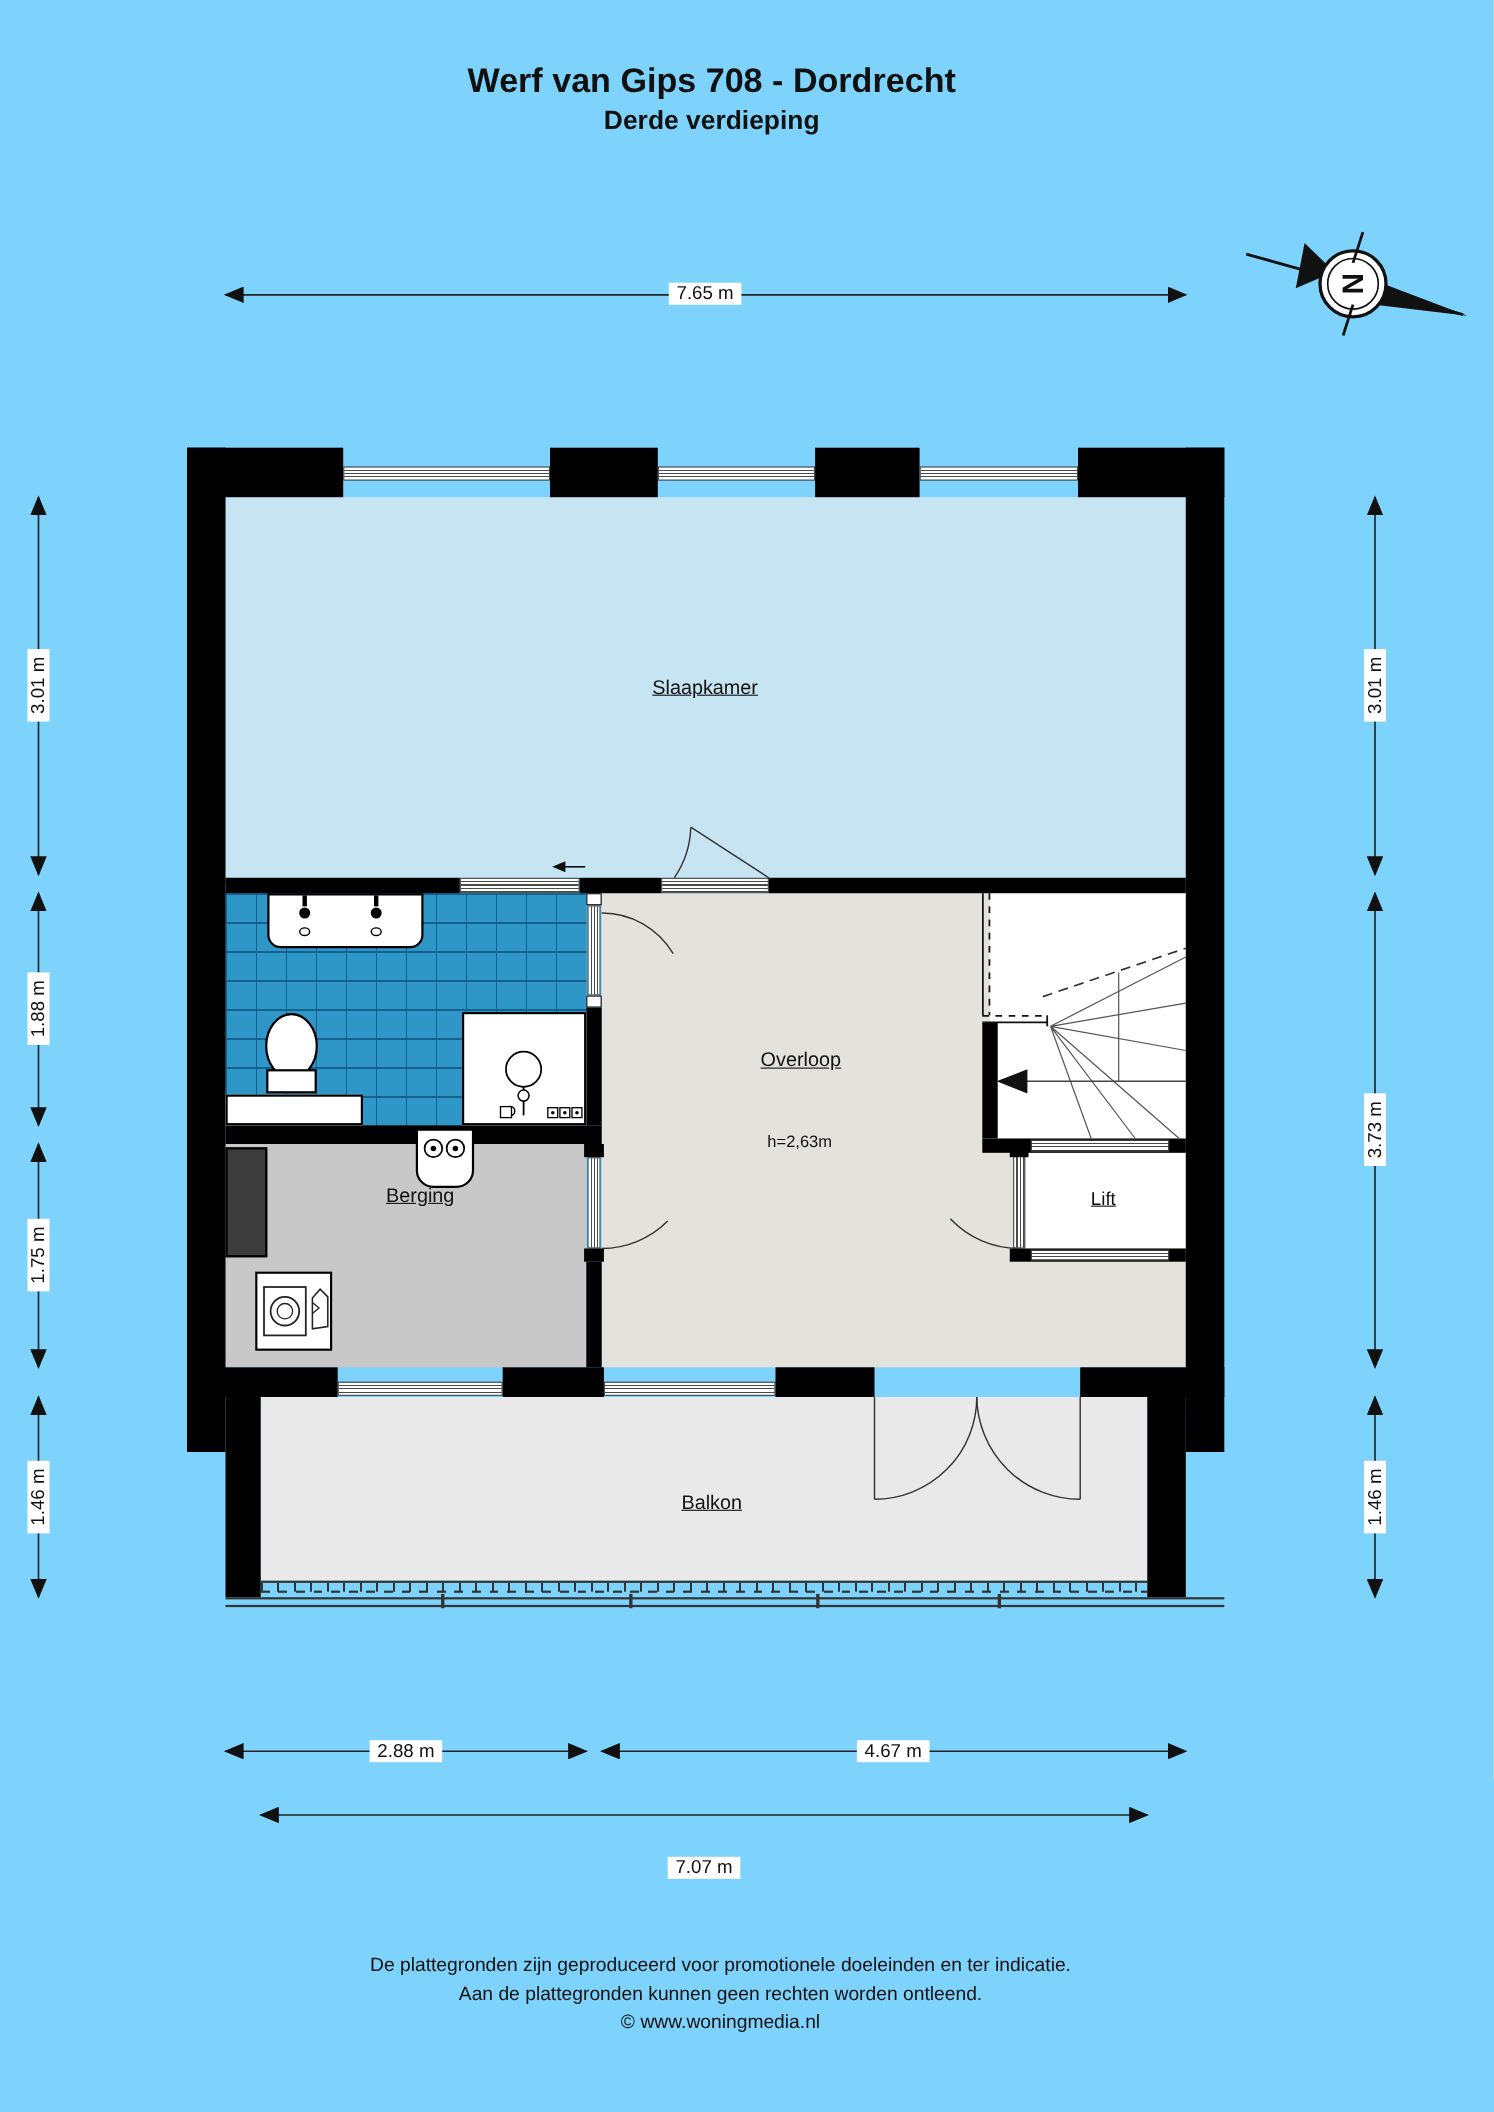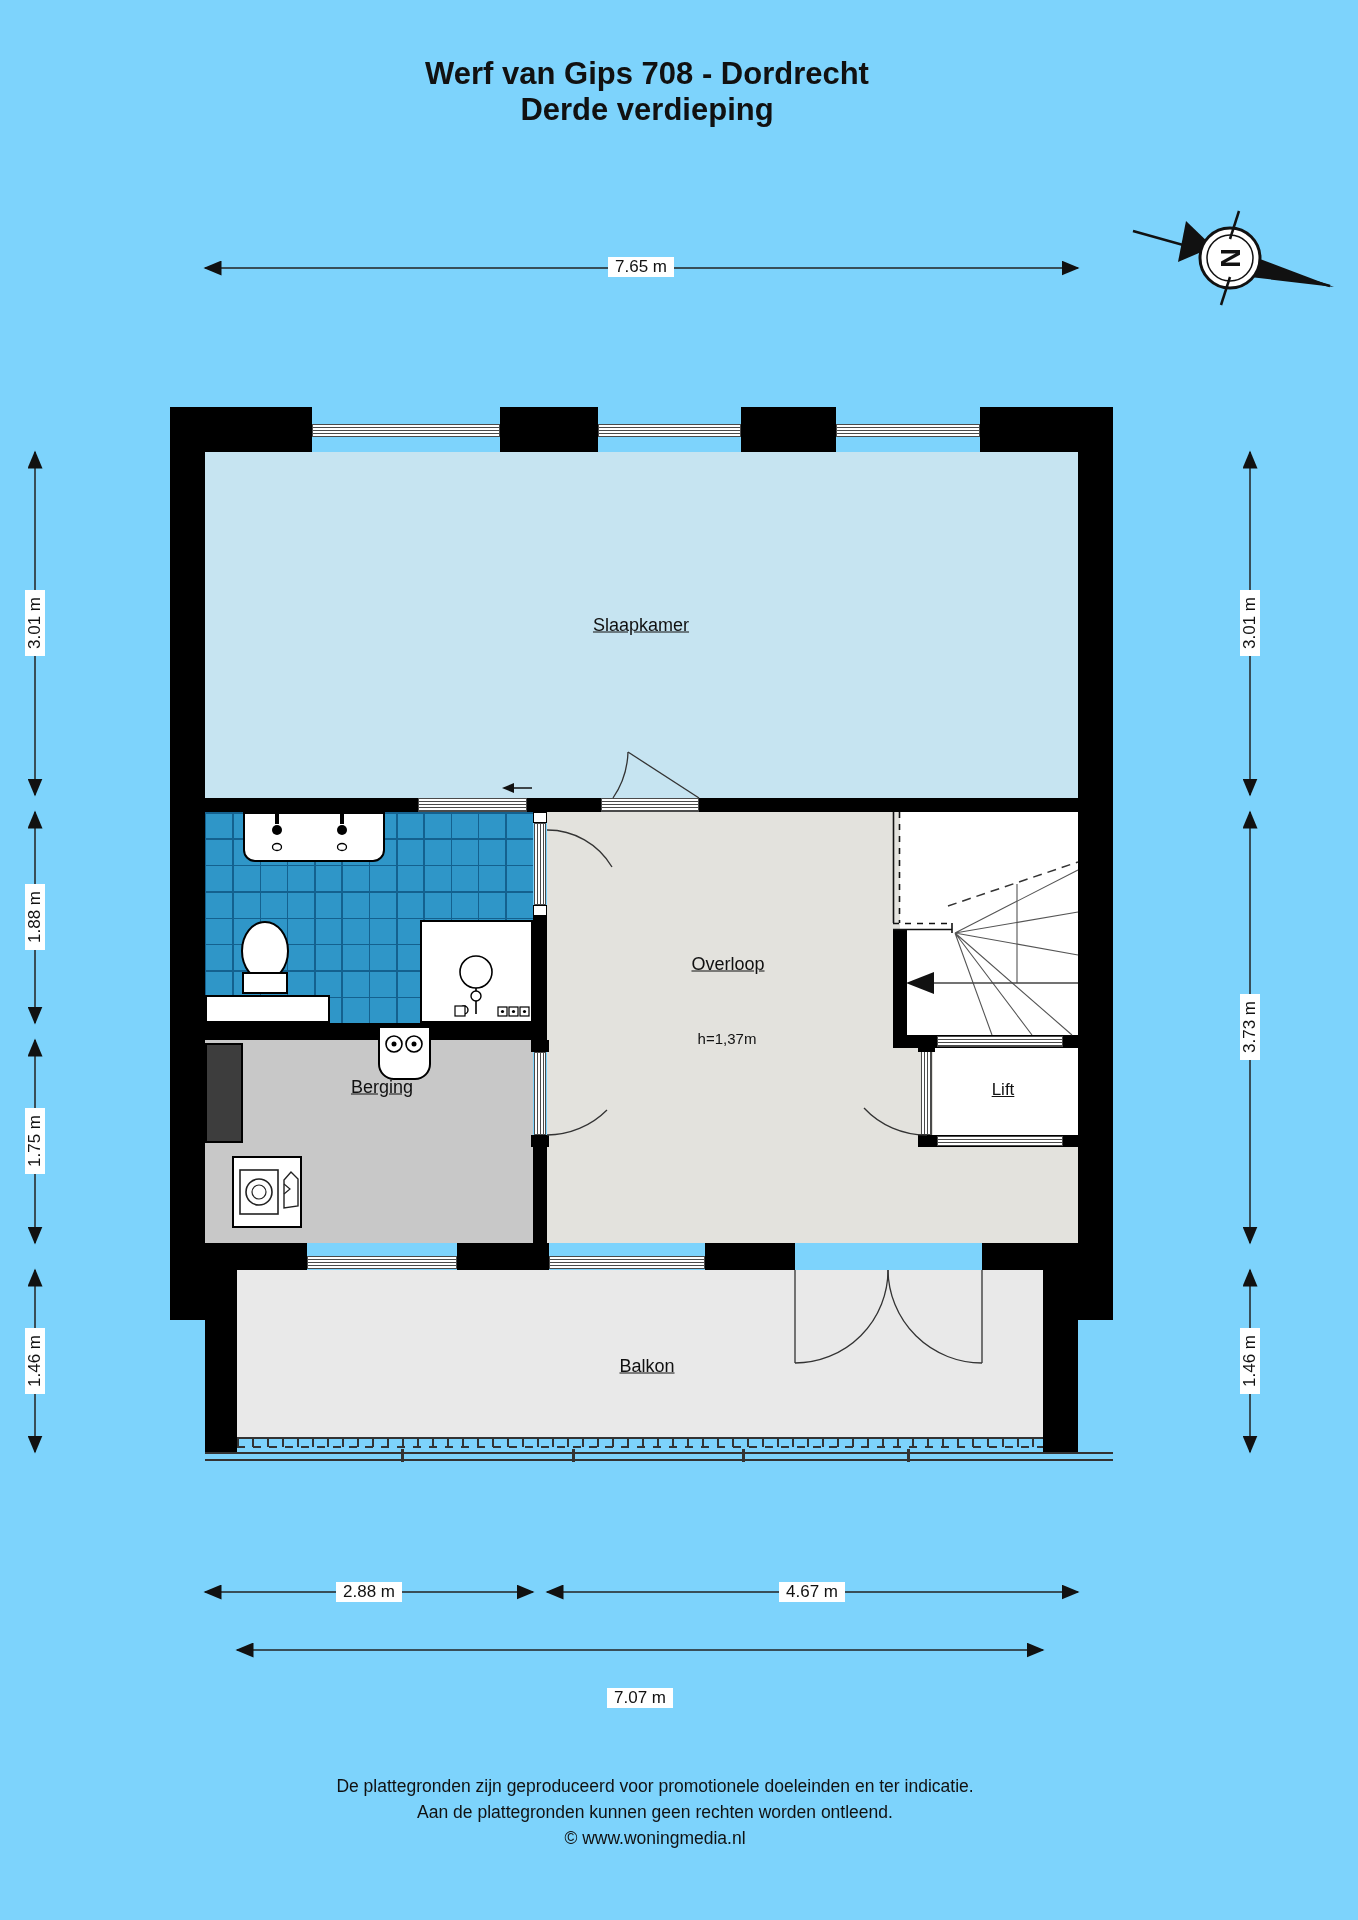--- a/index.html
+++ b/index.html
@@ -8,21 +8,21 @@
   .wall{position:absolute;background:var(--wall,#000);}
   .floor{position:absolute;}
   .win{position:absolute;border:1px solid #4a4a4a;background:repeating-linear-gradient(to bottom,#fff 0 2px,#4a4a4a 2px 3px);box-sizing:border-box;}
   .winv{position:absolute;border:1px solid #4a4a4a;background:repeating-linear-gradient(to right,#fff 0 2px,#4a4a4a 2px 3px);box-sizing:border-box;}
   .whitebox{position:absolute;background:#fff;border:2px solid #000;box-sizing:border-box;}
   .room-label{position:absolute;transform:translate(-50%,-50%);font-size:18px;white-space:nowrap;text-decoration:underline;}
   .sub-label{position:absolute;transform:translate(-50%,-50%);font-size:15px;white-space:nowrap;}
   .dim{position:absolute;transform:translate(-50%,-50%);background:#fff;padding:0 7px;font-size:17px;white-space:nowrap;}
   .dimv{position:absolute;transform:translate(-50%,-50%) rotate(-90deg);background:#fff;padding:0 7px;font-size:17px;white-space:nowrap;}
   .title1{position:absolute;left:647px;top:74px;transform:translate(-50%,-50%);font-size:31px;font-weight:bold;white-space:nowrap;}
-  .title2{position:absolute;left:647px;top:110px;transform:translate(-50%,-50%);font-size:31px;font-weight:bold;white-space:nowrap;}
+  .title2{position:absolute;left:647px;top:110px;transform:translate(-50%,-50%);font-size:24px;font-weight:bold;white-space:nowrap;}
   .footer-line{position:absolute;left:655px;transform:translateX(-50%);font-size:17.5px;white-space:nowrap;}
   #svg-overlay{position:absolute;left:0;top:0;}
   #tiles{position:absolute;left:205px;top:812px;width:328px;height:211px;
     background-color:var(--bathroom_tile,#2f96c8);
     background-image:
       repeating-linear-gradient(to right,var(--bathroom_grout,#14618f) 0 1.5px,transparent 1.5px 27.3px),
       repeating-linear-gradient(to bottom,var(--bathroom_grout,#14618f) 0 1.5px,transparent 1.5px 26.4px);}
   #shaft{position:absolute;left:205px;top:1043px;width:38px;height:100px;background:var(--shaft,#3d3d3d);border:2px solid #000;box-sizing:border-box;}
   #balustrade-teeth{position:absolute;left:237px;top:1437px;width:806px;height:8px;border-top:2px solid #333;
     background:repeating-linear-gradient(to right,#333 0 2px,transparent 2px 15px);}
@@ -215,21 +215,21 @@
       <circle cx="259" cy="1192" r="7" stroke-width="1.2"></circle>
       <path d="M284 1208 L284 1180 L291 1172 L298 1179 L298 1206 Z" stroke-width="1.4"></path>
       <path d="M284 1194 L290 1189 L284 1184" stroke-width="1.2"></path>
     </g>
   </svg>
 
   <div class="compass-n">N</div>
 
   <div class="room-label" style="left:641px;top:625px;">Slaapkamer</div>
   <div class="room-label" style="left:728px;top:964px;">Overloop</div>
-  <div class="sub-label" style="left:727px;top:1038px;">h=1,37m</div>
+  <div class="sub-label" style="left:727px;top:1038px;">h=2,63m</div>
   <div class="room-label" style="left:1003px;top:1090px;font-size:17px;">Lift</div>
   <div class="room-label" style="left:382px;top:1087px;">Berging</div>
   <div class="room-label" style="left:647px;top:1366px;">Balkon</div>
 
   <div class="dim" style="left:641px;top:267px;">7.65 m</div>
   <div class="dimv" style="left:35px;top:623px;">3.01 m</div>
   <div class="dimv" style="left:35px;top:917px;">1.88 m</div>
   <div class="dimv" style="left:35px;top:1141px;">1.75 m</div>
   <div class="dimv" style="left:35px;top:1361px;">1.46 m</div>
   <div class="dimv" style="left:1250px;top:623px;">3.01 m</div>

